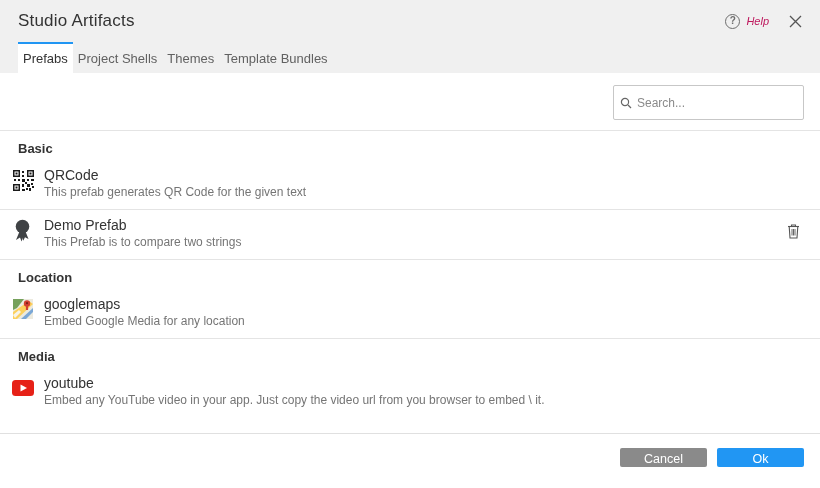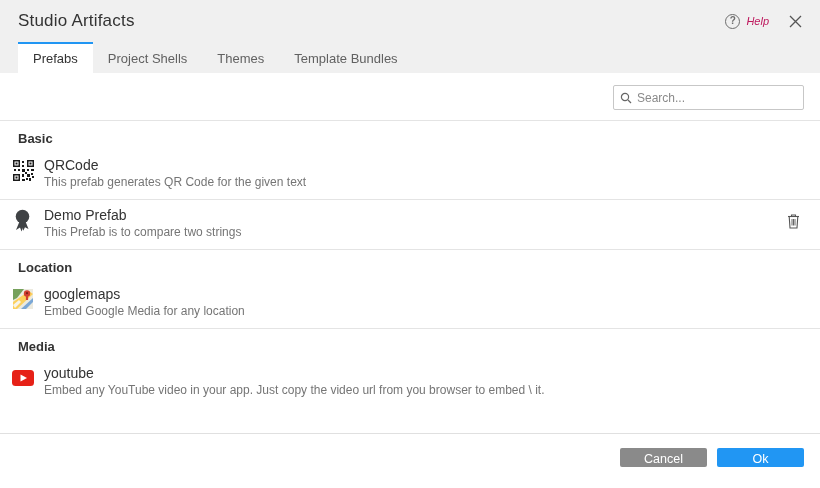--- a/index.html
+++ b/index.html
@@ -23,35 +23,35 @@
     font-size:10px; color:#6d6d6d; font-weight:bold; line-height:1;
   }
   .help-label { font-size:11px; color:#be185d;font-style:italic; }
   .close-x { cursor:pointer; display:flex; align-items:center; margin-left:6px; }
   
   .tab-bar {
     background:#f0f0f0; flex:0 0 auto; height:31px;
     display:flex; align-items:stretch; padding-left:18px;
   }
   .tab {
-    padding:0 15px; font-size:13px; color:#616161;
+    padding:0 5px; font-size:13px; color:#616161;
     display:flex; align-items:center; cursor:pointer;
     border-top:2px solid transparent;
   }
   .tab.active {
     background:#fff; color:#333; border-top:2px solid #2196f3;
   }
   
   .content { flex:1 1 auto; background:#fff; overflow:hidden; }
   .search-row {
     display:flex; justify-content:flex-end; padding:12px 16px 10px;
     border-bottom:1px solid #e4e4e4;
   }
   .search-box {
-    width:191px; height:25px; border:1px solid #c7c7c7; border-radius:2px;
+    width:191px; height:35px; border:1px solid #c7c7c7; border-radius:2px;
     display:flex; align-items:center; padding:0 6px; background:#fff;
   }
   .search-box svg { flex:0 0 auto; }
   .search-box input {
     border:none; outline:none; flex:1; font-size:12px; color:#333;
     font-family:"Liberation Sans", sans-serif; margin-left:5px; min-width:0;
   }
   .search-box input::placeholder { color:#8a8a8a; }
   .section-header {
     font-size:13px; font-weight:bold; color:#333;

